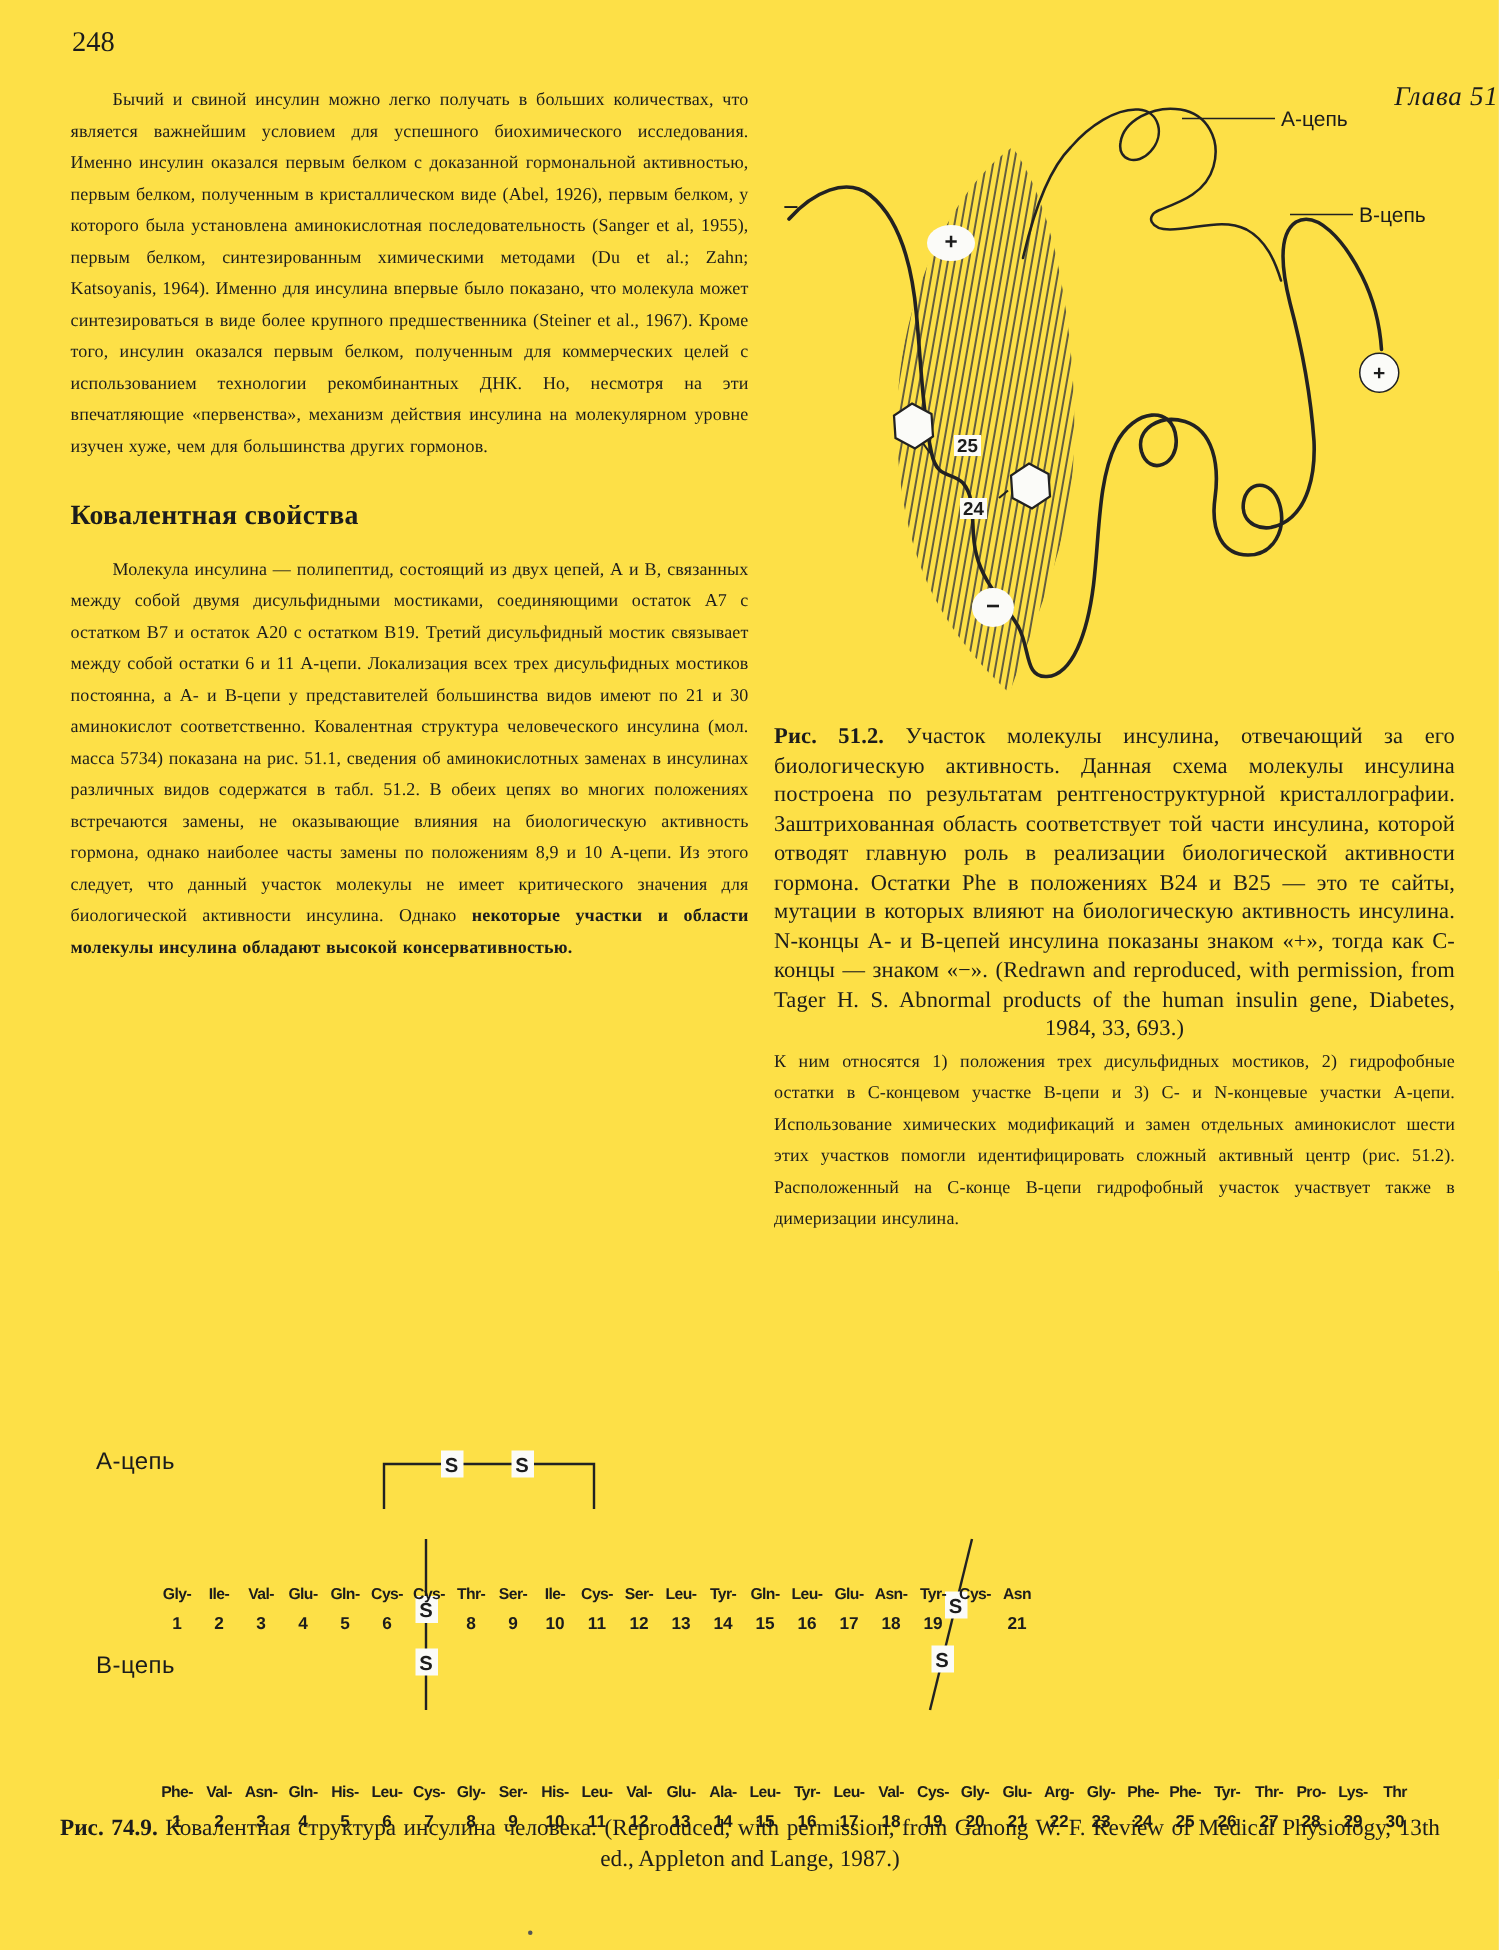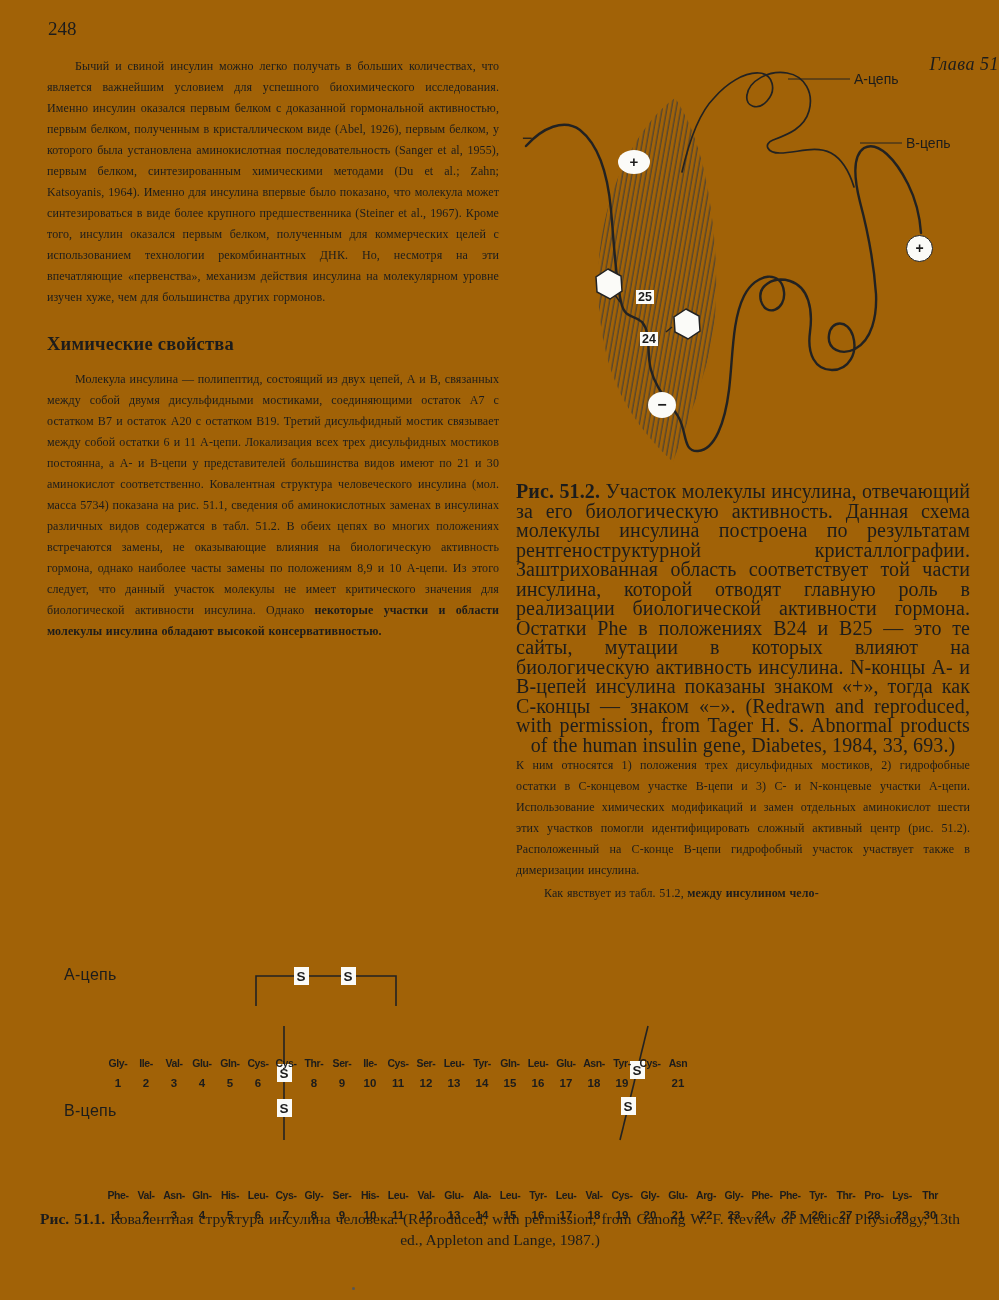--- a/index.html
+++ b/index.html
@@ -1,19 +1,19 @@
 <!DOCTYPE html>
 <html><head>
 <meta charset="utf-8">
 <style>
   html,body{margin:0;padding:0;}
   body{background:#e8e8e6;}
   .page{
     position:relative;width:999px;height:1300px;margin:0 auto;
-    background:#a16207;color:#1c1c1c;overflow:hidden;
+    background:#fde047;color:#1c1c1c;overflow:hidden;
     font-family:"Liberation Serif", serif;
   }
   
   .page-number{position:absolute;left:48px;top:18px;font-size:19px;}
   .chapter-header{position:absolute;left:0;right:0;top:18px;text-align:right;font-style:italic;font-size:18px;letter-spacing:.5px;margin-top:36px;}
   
   .col-left{position:absolute;left:47px;top:56px;width:452px;}
   .col-right{position:absolute;left:516px;top:52px;width:454px;}
   p.body-text{
     margin:0;font-size:12px;line-height:21px;text-align:justify;
@@ -43,21 +43,21 @@
   .minus-left{left:6px;top:76px;font-size:18px;font-weight:normal;}
   .minus-oval{left:132px;top:340px;width:28px;height:26px;background:#fbfbf8;border-radius:50%;line-height:25px;font-size:16px;}
   .resnum{
     position:absolute;font-family:"Liberation Sans", sans-serif;font-size:12.5px;font-weight:bold;
     background:#fbfbf8;padding:0 2px;color:#1c1c1c;
   }
   .num25{left:120px;top:238px;}
   .num24{left:124px;top:280px;}
   
   .fig-caption{
-    margin:10px 0 0 0;font-size:20px;line-height:19.5px;text-align:justify;text-align-last:center;
+    margin:10px 0 0 0;font-size:15px;line-height:19.5px;text-align:justify;text-align-last:center;
     letter-spacing:.1px;
   }
   .fig-caption .cap-lead{font-weight:bold;}
   .right-para{margin-top:13px;}
   
   .fig511{position:absolute;left:40px;top:956px;width:920px;height:232px;}
   .fig511 svg.bonds{position:absolute;left:0;top:0;}
   .chain-label{
     position:absolute;left:24px;font-family:"Liberation Sans", sans-serif;
     font-size:16px;color:#1c1c1c;letter-spacing:.3px;
@@ -86,21 +86,21 @@
 </head>
 <body>
 
 <div class="page">
 
   <div class="page-number">248</div>
   <div class="chapter-header">Глава 51</div>
 
   <div class="col-left">
     <p class="body-text indent"><span>Бычий и свиной инсулин можно легко получать в больших количествах, что является важнейшим условием для успешного биохимического исследования. Именно инсулин оказался первым белком с доказанной гормональной активностью, первым белком, полученным в кристаллическом виде (Abel, 1926), первым белком, у которого была установлена аминокислотная последовательность (Sanger et al, 1955), первым белком, синтезированным химическими методами (Du et al.; Zahn; Katsoyanis, 1964). Именно для инсулина впервые было показано, что молекула может синтезироваться в виде более крупного предшественника (Steiner et al., 1967). Кроме того, инсулин оказался первым белком, полученным для коммерческих целей с использованием технологии рекомбинантных ДНК. Но, несмотря на эти впечатляющие «первенства», механизм действия инсулина на молекулярном уровне изучен хуже, чем для большинства других гормонов.</span></p>
-    <div class="section-heading">Химические свойства</div>
+    <div class="section-heading">Ковалентная свойства</div>
     <p class="body-text indent"><span>Молекула инсулина — полипептид, состоящий из двух цепей, А и В, связанных между собой двумя дисульфидными мостиками, соединяющими остаток А7 с остатком В7 и остаток А20 с остатком В19. Третий дисульфидный мостик связывает между собой остатки 6 и 11 А-цепи. Локализация всех трех дисульфидных мостиков постоянна, а А- и В-цепи у представителей большинства видов имеют по 21 и 30 аминокислот соответственно. Ковалентная структура человеческого инсулина (мол. масса 5734) показана на рис. 51.1, сведения об аминокислотных заменах в инсулинах различных видов содержатся в табл. 51.2. В обеих цепях во многих положениях встречаются замены, не оказывающие влияния на биологическую активность гормона, однако наиболее часты замены по положениям 8,9 и 10 А-цепи. Из этого следует, что данный участок молекулы не имеет критического значения для биологической активности инсулина. Однако </span><b>некоторые участки и области молекулы инсулина обладают высокой консервативностью.</b></p>
   </div>
 
   <div class="col-right">
 
     <div class="fig512">
       <svg width="470" height="420" viewBox="0 0 470 420">
         <defs>
           <pattern id="hatch" width="4.6" height="9" patternUnits="userSpaceOnUse" patternTransform="rotate(10)">
             <line x1="2" y1="0" x2="2" y2="9" stroke="#3c3c3c" stroke-width="1.05"></line>
@@ -140,21 +140,20 @@
       <span class="sign plus-circled">+</span>
       <span class="sign minus-left">−</span>
       <span class="sign minus-oval">−</span>
       <span class="resnum num25">25</span>
       <span class="resnum num24">24</span>
     </div>
 
     <p class="fig-caption"><span class="cap-lead">Рис. 51.2.</span><span> Участок молекулы инсулина, отвечающий за его биологическую активность. Данная схема молекулы инсулина построена по результатам рентгеноструктурной кристаллографии. Заштрихованная область соответствует той части инсулина, которой отводят главную роль в реализации биологической активности гормона. Остатки Phe в положениях В24 и В25 — это те сайты, мутации в которых влияют на биологическую активность инсулина. N-концы А- и В-цепей инсулина показаны знаком «+», тогда как С-концы — знаком «−». (Redrawn and reproduced, with permission, from Tager H. S. Abnormal products of the human insulin gene, Diabetes, 1984, 33, 693.)</span></p>
 
     <p class="body-text right-para"><span>К ним относятся 1) положения трех дисульфидных мостиков, 2) гидрофобные остатки в С-концевом участке В-цепи и 3) С- и N-концевые участки А-цепи. Использование химических модификаций и замен отдельных аминокислот шести этих участков помогли идентифицировать сложный активный центр (рис. 51.2). Расположенный на С-конце В-цепи гидрофобный участок участвует также в димеризации инсулина.</span></p>
-    <p class="body-text indent" style="margin-top:2px;"><span>Как явствует из табл. 51.2, </span><b>между инсулином чело-</b></p>
   </div>
 
   <div class="fig511">
     <svg class="bonds" width="920" height="232" viewBox="0 0 920 232">
 
       <path d="M216,50 L216,20 L356,20 L356,50" fill="none" stroke="#222" stroke-width="1.6"></path>
       <rect x="254" y="11" width="15" height="18" fill="#fbfbf8"></rect>
       <rect x="301" y="11" width="15" height="18" fill="#fbfbf8"></rect>
       <text x="261" y="25" font-family="Liberation Sans, sans-serif" font-size="13.5" font-weight="bold" fill="#1c1c1c" text-anchor="middle">S</text>
       <text x="308" y="25" font-family="Liberation Sans, sans-serif" font-size="13.5" font-weight="bold" fill="#1c1c1c" text-anchor="middle">S</text>
@@ -170,16 +169,16 @@
       <rect x="581" y="141" width="15" height="18" fill="#fbfbf8"></rect>
       <text x="597" y="119" font-family="Liberation Sans, sans-serif" font-size="13.5" font-weight="bold" fill="#1c1c1c" text-anchor="middle">S</text>
       <text x="588" y="155" font-family="Liberation Sans, sans-serif" font-size="13.5" font-weight="bold" fill="#1c1c1c" text-anchor="middle">S</text>
     </svg>
     <span class="chain-label a">А-цепь</span>
     <div class="chain-row a" id="a-row"><span class="res-cell"><span class="res-name">Gly-</span><span class="res-num">1</span></span><span class="res-cell"><span class="res-name">Ile-</span><span class="res-num">2</span></span><span class="res-cell"><span class="res-name">Val-</span><span class="res-num">3</span></span><span class="res-cell"><span class="res-name">Glu-</span><span class="res-num">4</span></span><span class="res-cell"><span class="res-name">Gln-</span><span class="res-num">5</span></span><span class="res-cell"><span class="res-name">Cys-</span><span class="res-num">6</span></span><span class="res-cell"><span class="res-name">Cys-</span><span class="res-num"></span></span><span class="res-cell"><span class="res-name">Thr-</span><span class="res-num">8</span></span><span class="res-cell"><span class="res-name">Ser-</span><span class="res-num">9</span></span><span class="res-cell"><span class="res-name">Ile-</span><span class="res-num">10</span></span><span class="res-cell"><span class="res-name">Cys-</span><span class="res-num">11</span></span><span class="res-cell"><span class="res-name">Ser-</span><span class="res-num">12</span></span><span class="res-cell"><span class="res-name">Leu-</span><span class="res-num">13</span></span><span class="res-cell"><span class="res-name">Tyr-</span><span class="res-num">14</span></span><span class="res-cell"><span class="res-name">Gln-</span><span class="res-num">15</span></span><span class="res-cell"><span class="res-name">Leu-</span><span class="res-num">16</span></span><span class="res-cell"><span class="res-name">Glu-</span><span class="res-num">17</span></span><span class="res-cell"><span class="res-name">Asn-</span><span class="res-num">18</span></span><span class="res-cell"><span class="res-name">Tyr-</span><span class="res-num">19</span></span><span class="res-cell"><span class="res-name">Cys-</span><span class="res-num"></span></span><span class="res-cell"><span class="res-name">Asn</span><span class="res-num">21</span></span></div>
     <span class="chain-label b">В-цепь</span>
     <div class="chain-row b" id="b-row"><span class="res-cell"><span class="res-name">Phe-</span><span class="res-num">1</span></span><span class="res-cell"><span class="res-name">Val-</span><span class="res-num">2</span></span><span class="res-cell"><span class="res-name">Asn-</span><span class="res-num">3</span></span><span class="res-cell"><span class="res-name">Gln-</span><span class="res-num">4</span></span><span class="res-cell"><span class="res-name">His-</span><span class="res-num">5</span></span><span class="res-cell"><span class="res-name">Leu-</span><span class="res-num">6</span></span><span class="res-cell"><span class="res-name">Cys-</span><span class="res-num">7</span></span><span class="res-cell"><span class="res-name">Gly-</span><span class="res-num">8</span></span><span class="res-cell"><span class="res-name">Ser-</span><span class="res-num">9</span></span><span class="res-cell"><span class="res-name">His-</span><span class="res-num">10</span></span><span class="res-cell"><span class="res-name">Leu-</span><span class="res-num">11</span></span><span class="res-cell"><span class="res-name">Val-</span><span class="res-num">12</span></span><span class="res-cell"><span class="res-name">Glu-</span><span class="res-num">13</span></span><span class="res-cell"><span class="res-name">Ala-</span><span class="res-num">14</span></span><span class="res-cell"><span class="res-name">Leu-</span><span class="res-num">15</span></span><span class="res-cell"><span class="res-name">Tyr-</span><span class="res-num">16</span></span><span class="res-cell"><span class="res-name">Leu-</span><span class="res-num">17</span></span><span class="res-cell"><span class="res-name">Val-</span><span class="res-num">18</span></span><span class="res-cell"><span class="res-name">Cys-</span><span class="res-num">19</span></span><span class="res-cell"><span class="res-name">Gly-</span><span class="res-num">20</span></span><span class="res-cell"><span class="res-name">Glu-</span><span class="res-num">21</span></span><span class="res-cell"><span class="res-name">Arg-</span><span class="res-num">22</span></span><span class="res-cell"><span class="res-name">Gly-</span><span class="res-num">23</span></span><span class="res-cell"><span class="res-name">Phe-</span><span class="res-num">24</span></span><span class="res-cell"><span class="res-name">Phe-</span><span class="res-num">25</span></span><span class="res-cell"><span class="res-name">Tyr-</span><span class="res-num">26</span></span><span class="res-cell"><span class="res-name">Thr-</span><span class="res-num">27</span></span><span class="res-cell"><span class="res-name">Pro-</span><span class="res-num">28</span></span><span class="res-cell"><span class="res-name">Lys-</span><span class="res-num">29</span></span><span class="res-cell"><span class="res-name">Thr</span><span class="res-num">30</span></span></div>
   </div>
 
-  <p class="caption511"><span class="cap-lead">Рис. 51.1.</span><span> Ковалентная структура инсулина человека. (Reproduced, with permission, from Ganong W. F. Review of Medical Physiology, 13th ed., Appleton and Lange, 1987.)</span></p>
+  <p class="caption511"><span class="cap-lead">Рис. 74.9.</span><span> Ковалентная структура инсулина человека. (Reproduced, with permission, from Ganong W. F. Review of Medical Physiology, 13th ed., Appleton and Lange, 1987.)</span></p>
 
   <div class="artifact-dot"></div>
 </div>
 
 </body></html>

